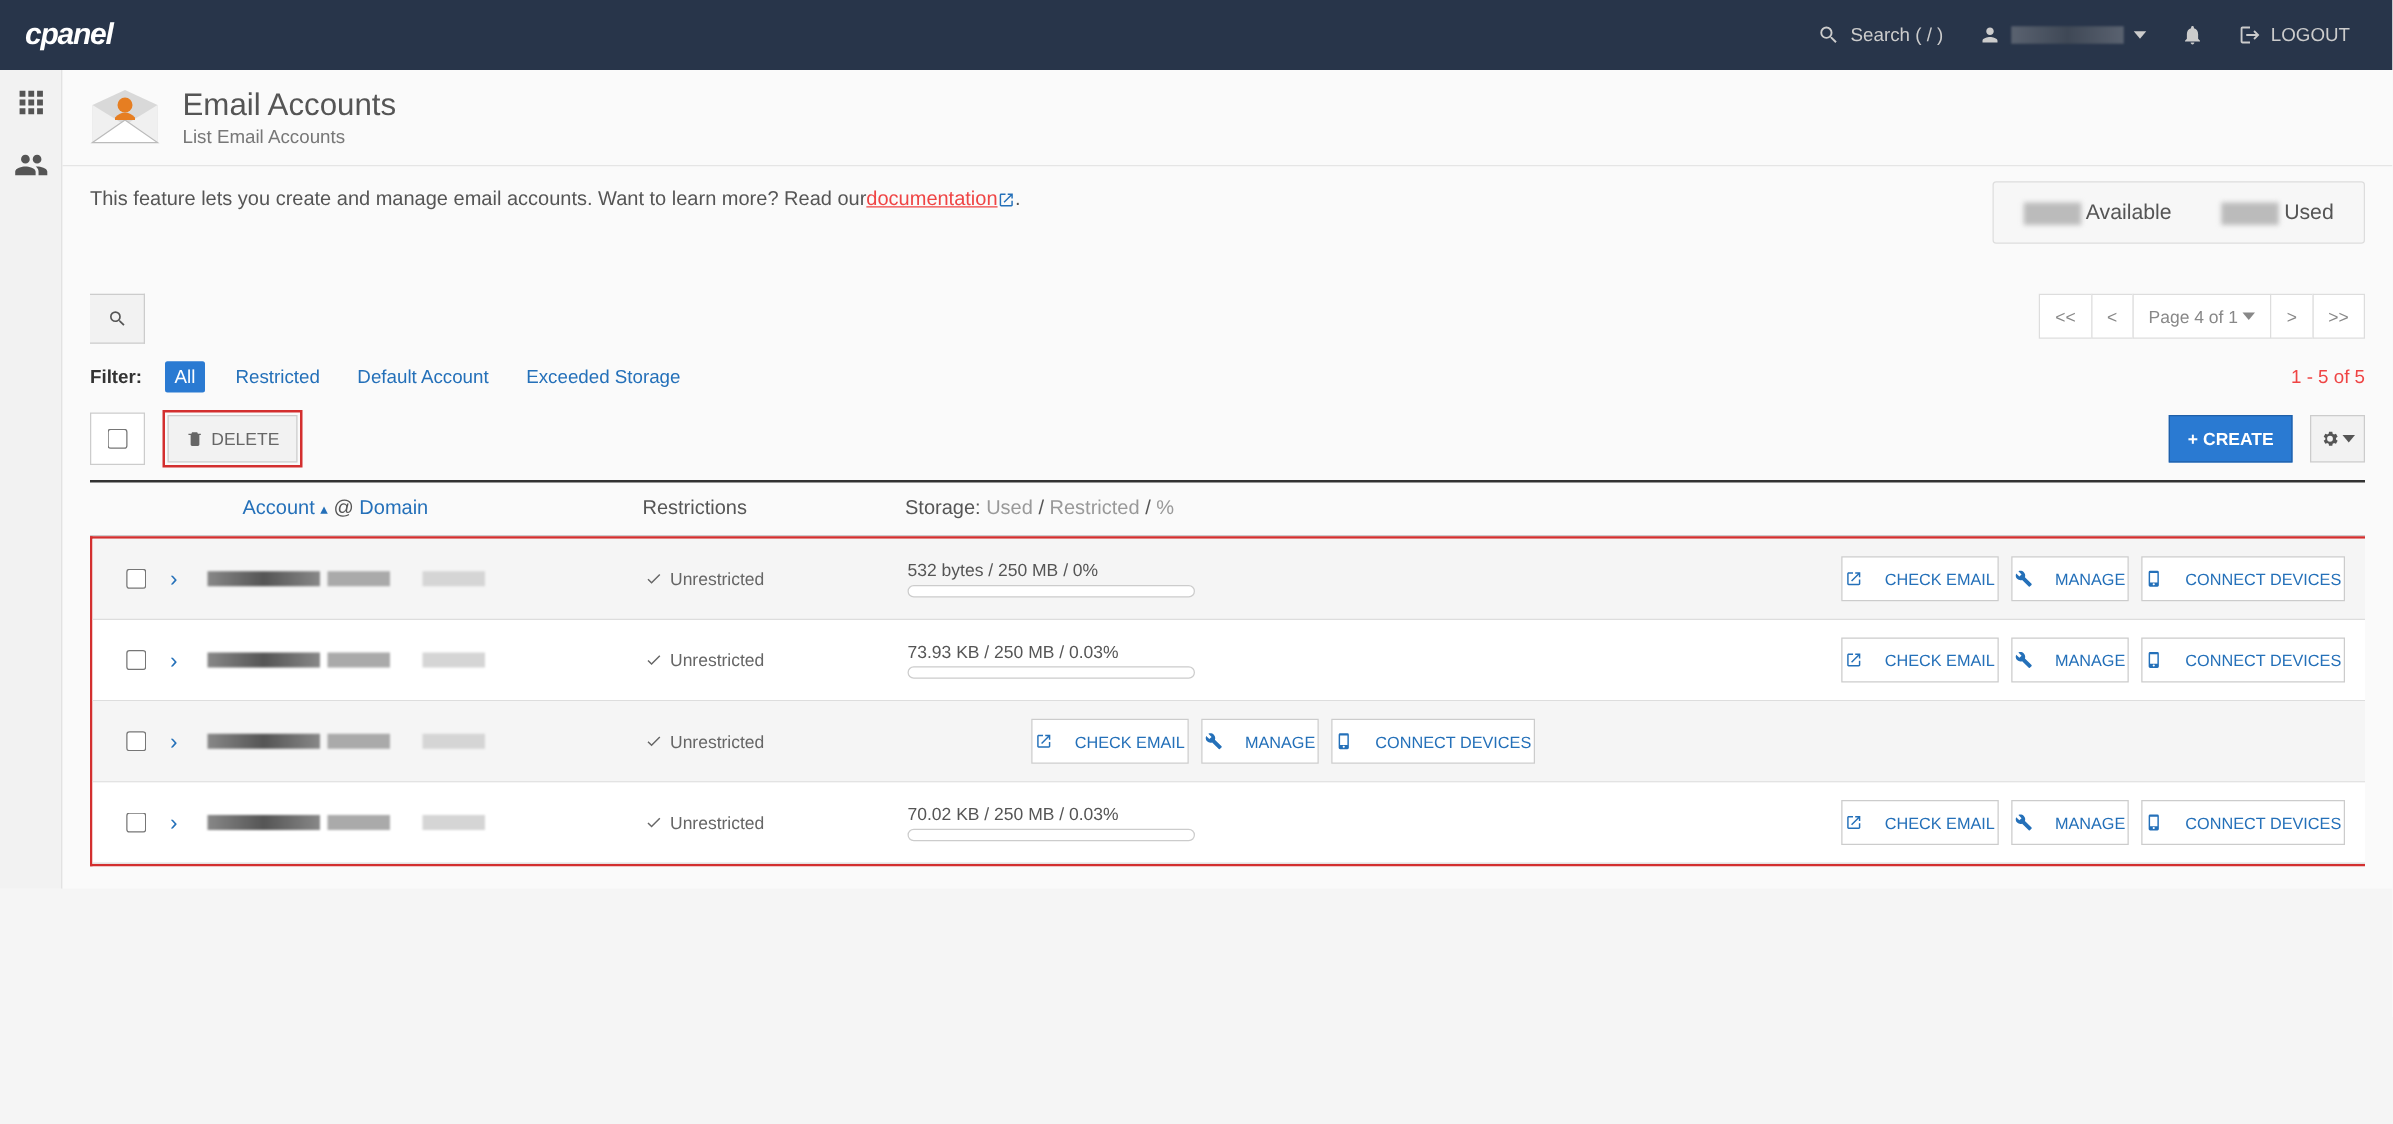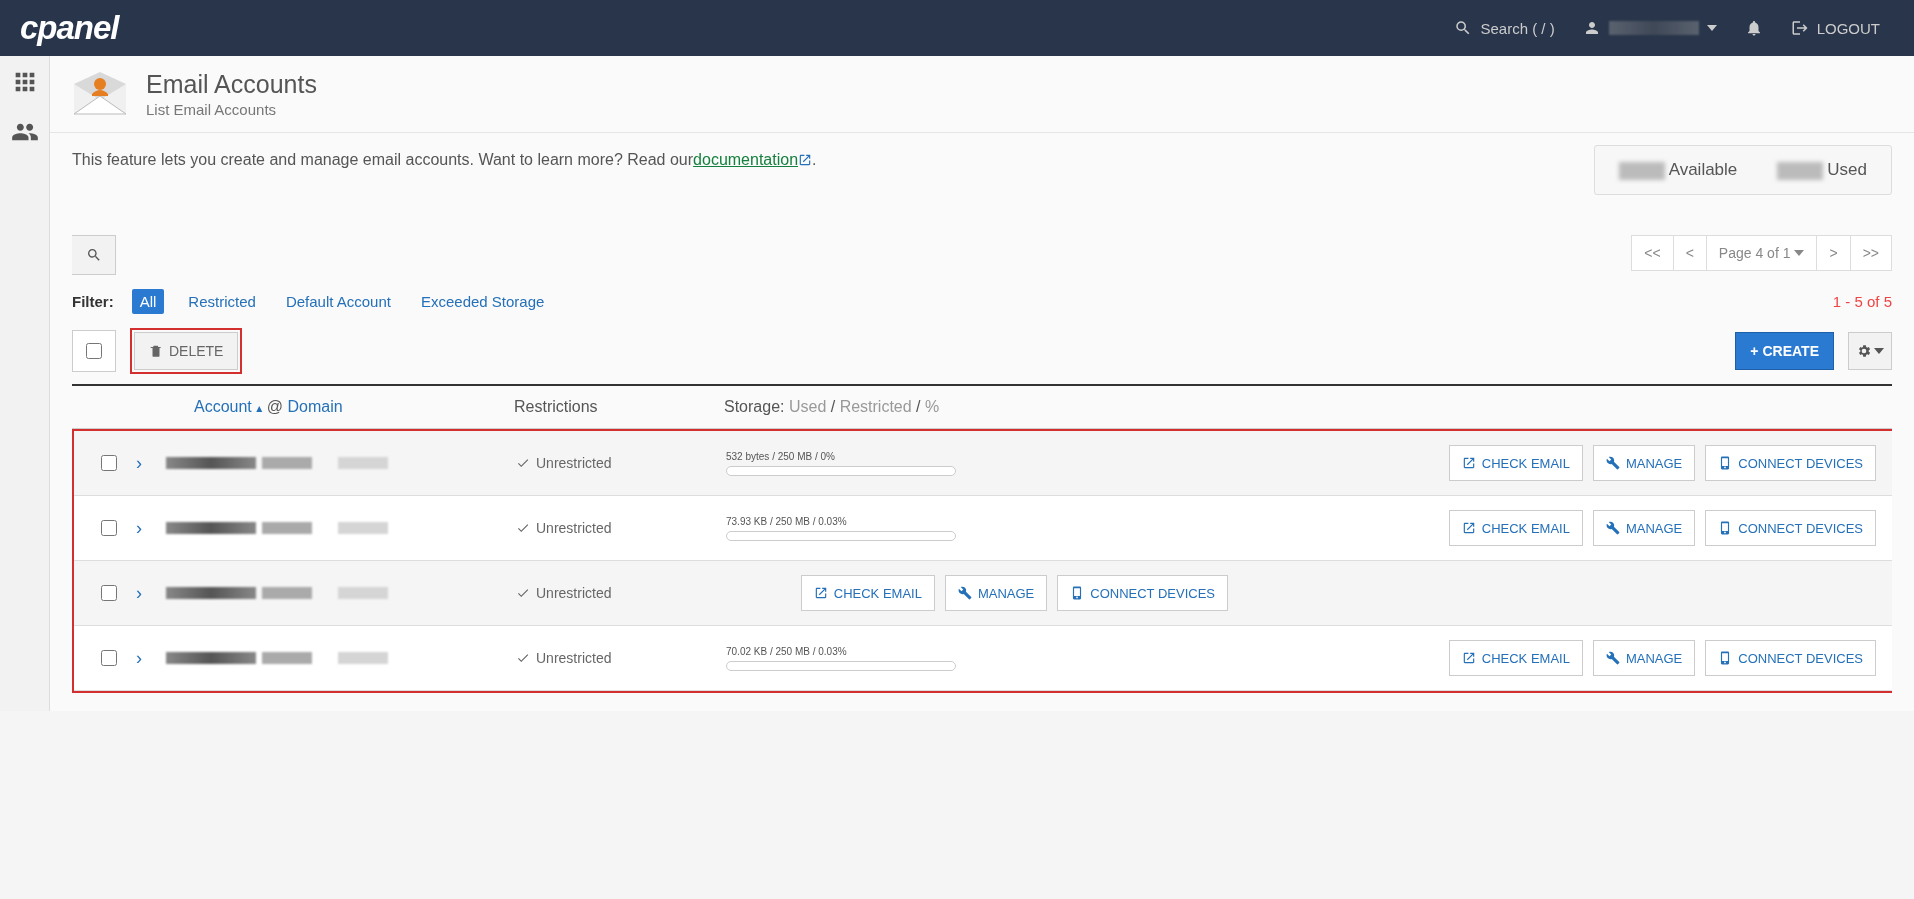--- a/index.html
+++ b/index.html
@@ -1,19 +1,19 @@
 <!DOCTYPE html>
 <html><head>
 <meta charset="utf-8">
 <style>
 * { box-sizing: border-box; margin: 0; padding: 0; }
 body { font-family: -apple-system, BlinkMacSystemFont, "Segoe UI", Arial, sans-serif; background: #f5f5f5; color: #555; font-size: 14px; }
 
 .topbar { background: #28354a; height: 56px; display: flex; align-items: center; padding: 0 20px; color: #fff; }
-.logo { font-size: 33px; font-weight: bold; font-style: italic; letter-spacing: -1px; }
+.logo { font-size: 24px; font-weight: bold; font-style: italic; letter-spacing: -1px; }
 .logo .c { text-transform: lowercase; }
 .topbar-spacer { flex: 1; }
 .topbar-item { display: flex; align-items: center; gap: 8px; padding: 0 14px; color: #ccc; font-size: 15px; cursor: pointer; }
 .topbar-item svg { width: 18px; height: 18px; fill: #ccc; }
 .user-blur { display: inline-block; width: 90px; height: 14px; background: linear-gradient(90deg,#5a6270,#3f4856,#5a6270); filter: blur(1px); }
 .caret-down { width: 0; height: 0; border-left: 5px solid transparent; border-right: 5px solid transparent; border-top: 6px solid #ccc; }
 
 .layout { display: flex; }
 .sidebar { width: 50px; background: #f2f2f2; border-right: 1px solid #ddd; padding-top: 10px; display: flex; flex-direction: column; align-items: center; gap: 18px; }
 .sidebar-icon { width: 32px; height: 32px; display: flex; align-items: center; justify-content: center; cursor: pointer; }
@@ -21,21 +21,21 @@
 
 .main { flex: 1; background: #fafafa; padding: 0; }
 .page-header { display: flex; align-items: center; gap: 18px; padding: 14px 22px; border-bottom: 1px solid #e5e5e5; }
 .page-icon { width: 56px; height: 48px; position: relative; }
 .page-icon svg { width: 56px; height: 48px; }
 .page-title { font-size: 25px; color: #555; font-weight: 400; }
 .page-subtitle { font-size: 15px; color: #777; margin-top: 2px; }
 
 .content { padding: 18px 22px; }
 .intro { font-size: 16px; color: #555; display:flex; align-items:center; }
-.intro a { color: #15803d; }
+.intro a { color: #ef4444; }
 .stats-box { float: right; border: 1px solid #ddd; border-radius: 3px; background: #f7f7f7; padding: 14px 24px; display: flex; gap: 40px; margin-top: -6px; font-size: 17px; color: #555; text-align: right; }
 .stats-box .blur-num { display:inline-block; width:46px; height:18px; background:#bbb; filter: blur(2px); vertical-align:middle; margin-right:4px;}
 .row-top { display:flex; justify-content:space-between; align-items:flex-start; }
 
 .search-row { display: flex; margin-top: 40px; gap: 0; }
 .search-input { width: 520px; height: 40px; border: 1px solid #ccc; padding: 0 12px; font-size: 15px; background: #fff; }
 .search-input::placeholder { color: #999; }
 .search-btn { width: 44px; height: 40px; border: 1px solid #ccc; border-left:none; background: #f2f2f2; cursor: pointer; display:flex; align-items:center; justify-content:center; }
 .search-btn svg { width:16px; height:16px; fill:#555; }
 .pagination { margin-left: auto; display: flex; gap: 0; }
@@ -74,24 +74,24 @@
 .row-chk { width: 54px; display:flex; justify-content:center; }
 .row-chk input { width:16px; height:16px; }
 .row-expand { width: 30px; color: #2470b9; cursor:pointer; font-size:18px; }
 .row-acct { width: 350px; display:flex; align-items:center; gap:6px; }
 .acct-blur { display:inline-block; height:12px; background: linear-gradient(90deg,#888,#555,#888); filter:blur(1px); }
 .acct-blur.a { width:90px; }
 .acct-blur.b { width:50px; background:#aaa; }
 .acct-blur.c { width:50px; background:#d5d5d5; margin-left:20px;}
 .row-restr { width: 210px; display:flex; align-items:center; gap:6px; color:#666; }
 .row-restr svg { width:14px; height:14px; fill:#666; }
-.row-storage { flex:1; color:#555; font-size:10px; position:relative; }
+.row-storage { flex:1; color:#555; font-size:14px; position:relative; }
 .storage-bar { width: 230px; height:10px; border:1px solid #ccc; border-radius: 6px; margin-top:4px; background:#fff; }
 .row-actions { width: 510px; display:flex; gap:10px; justify-content:flex-end; padding-right:8px; }
-.action-btn { height:36px; border:1px solid #ccc; background:#fff; color:#2470b9; padding:0 12px; font-size:13px; display:flex; align-items:center; gap:6px; cursor:pointer; }
+.action-btn { height:36px; border:1px solid #ccc; background:#fff; color:#2470b9; padding:0 2px; font-size:13px; display:flex; align-items:center; gap:18px; cursor:pointer; }
 .action-btn svg { width:14px; height:14px; fill:#2470b9; }
 .ext-link-icon { width:14px; height:14px; display:inline-block; }
 </style>
 </head>
 <body>
 
 <div class="topbar">
   <div class="logo"><span class="c">cPanel</span></div>
   <div class="topbar-spacer"></div>
   <div class="topbar-item">

